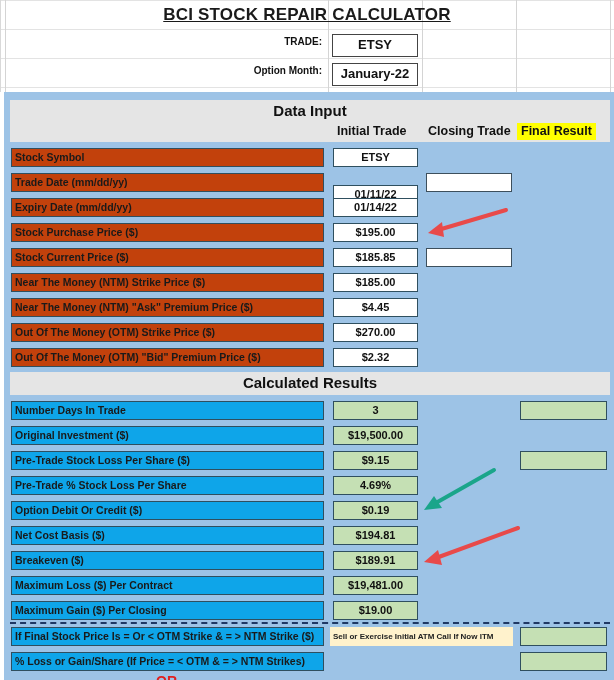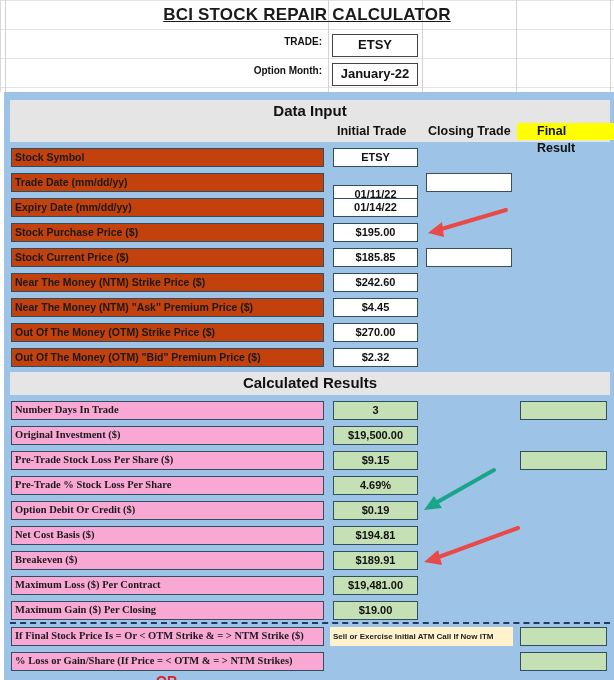--- a/index.html
+++ b/index.html
@@ -37,28 +37,28 @@
     position: absolute; left: 10px; width: 600px; background: #e5e5e5;
   }
   .band-title {
     position: absolute; left: 0; width: 100%; text-align: center;
     font-weight: bold; font-size: 15px; color: #111;
   }
   .col-hdr {
     position: absolute; top: 123px; font-weight: bold; font-size: 12.5px; color: #111;
     height: 17px; line-height: 17px;
   }
-  .col-final { background: #ffff00; padding: 0 20px; }
+  .col-final { background: #ffff00; padding: 0 4px; }
   .row-label {
     position: absolute; left: 11px; width: 313px; height: 19px;
     border: 1.5px solid #2f4f5f; font-size: 10.5px; font-weight: bold;
     padding-left: 3px; line-height: 16px; color: #1a1a1a; white-space: nowrap; overflow: hidden;
   }
   .in-label { background: #c2410c; }
-  .calc-label { background: #f9a8d4; font-family: Liberation Serif, serif; }
+  .calc-label { background: #0ea5e9; }
   .row-val {
     position: absolute; left: 333px; width: 85px; height: 19px;
     border: 1.5px solid #2f4f5f; text-align: center; font-size: 11px; font-weight: bold;
     line-height: 16px; color: #111;
   }
   .in-val { background: #ffffff; }
   .calc-val { background: #c5e0b4; }
   .closing-box {
     position: absolute; left: 426px; width: 86px; height: 19px;
     border: 1.5px solid #3d4f5c; background: #ffffff;
@@ -119,21 +119,21 @@
 <div class="row-val in-val" style="top:198px">01/14/22</div>
 
 <div class="row-label in-label" style="top:223px">Stock Purchase Price ($)</div>
 <div class="row-val in-val" style="top:223px">$195.00</div>
 
 <div class="row-label in-label" style="top:248px">Stock Current Price ($)</div>
 <div class="row-val in-val" style="top:248px">$185.85</div>
 <div class="closing-box" style="top:248px"></div>
 
 <div class="row-label in-label" style="top:273px">Near The Money (NTM) Strike Price ($)</div>
-<div class="row-val in-val" style="top:273px">$242.60</div>
+<div class="row-val in-val" style="top:273px">$185.00</div>
 
 <div class="row-label in-label" style="top:298px">Near The Money (NTM) "Ask" Premium Price ($)</div>
 <div class="row-val in-val" style="top:298px">$4.45</div>
 
 <div class="row-label in-label" style="top:323px">Out Of The Money (OTM) Strike Price ($)</div>
 <div class="row-val in-val" style="top:323px">$270.00</div>
 
 <div class="row-label in-label" style="top:348px">Out Of The Money (OTM) "Bid" Premium Price ($)</div>
 <div class="row-val in-val" style="top:348px">$2.32</div>
 

